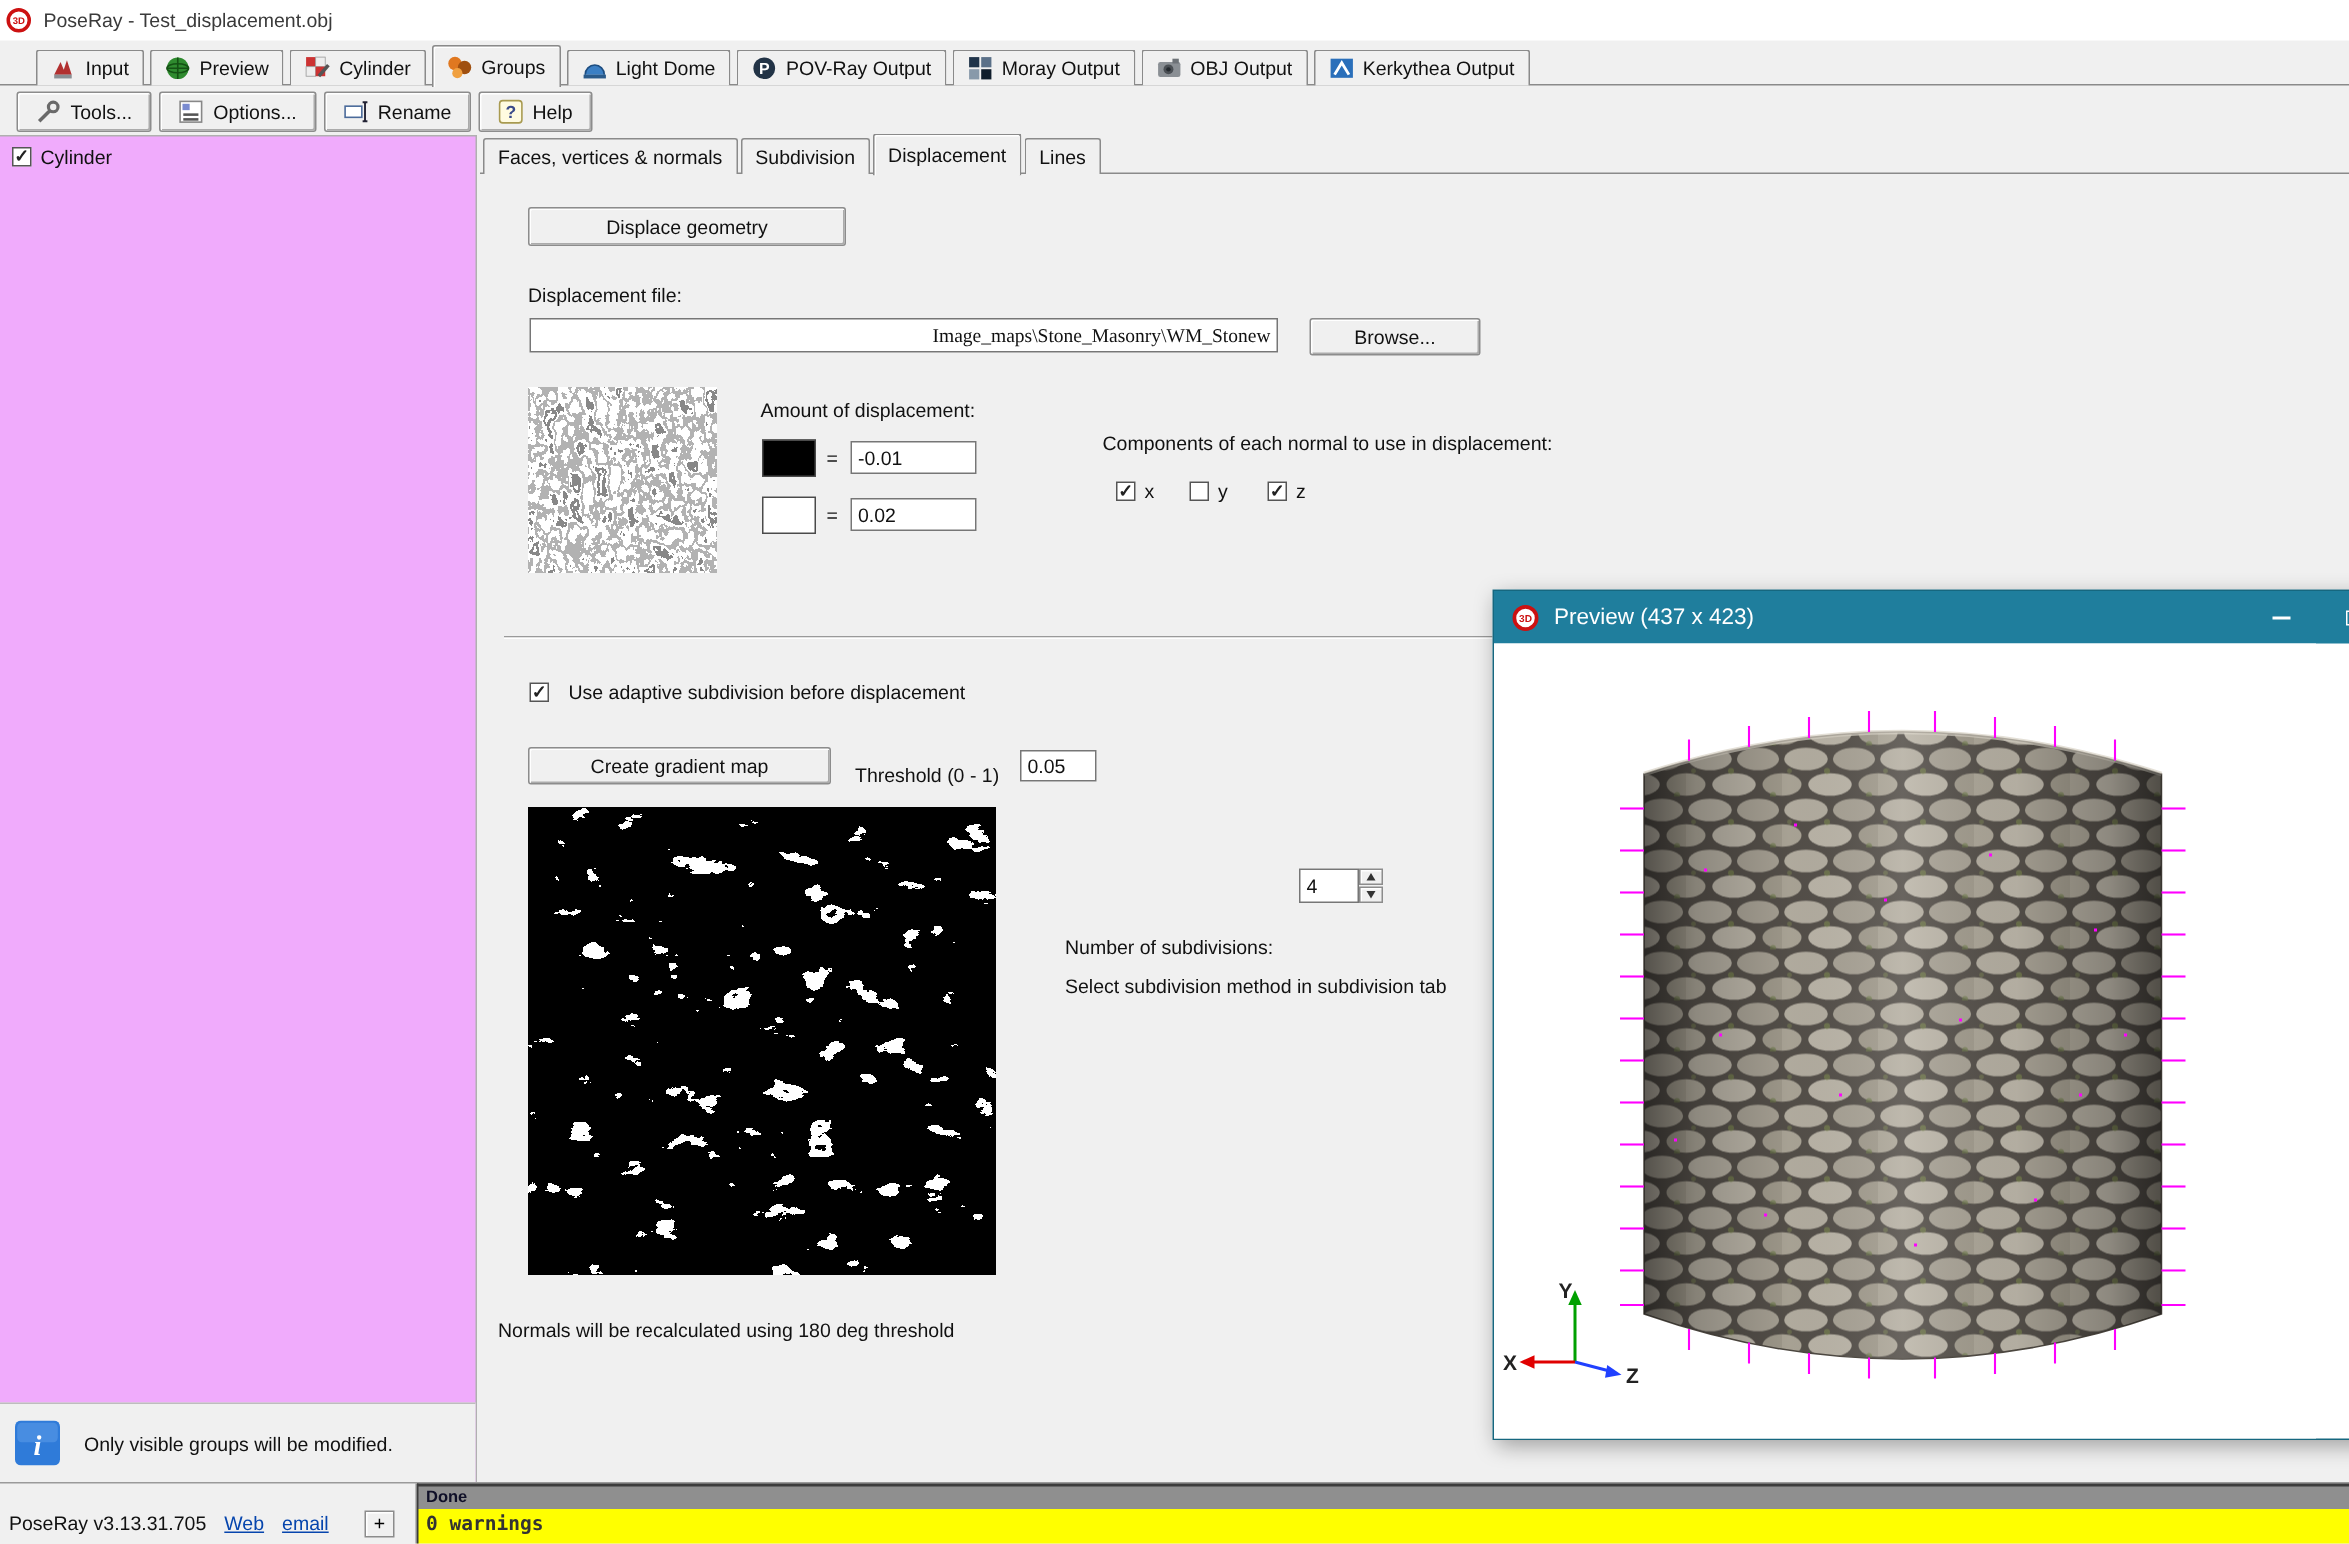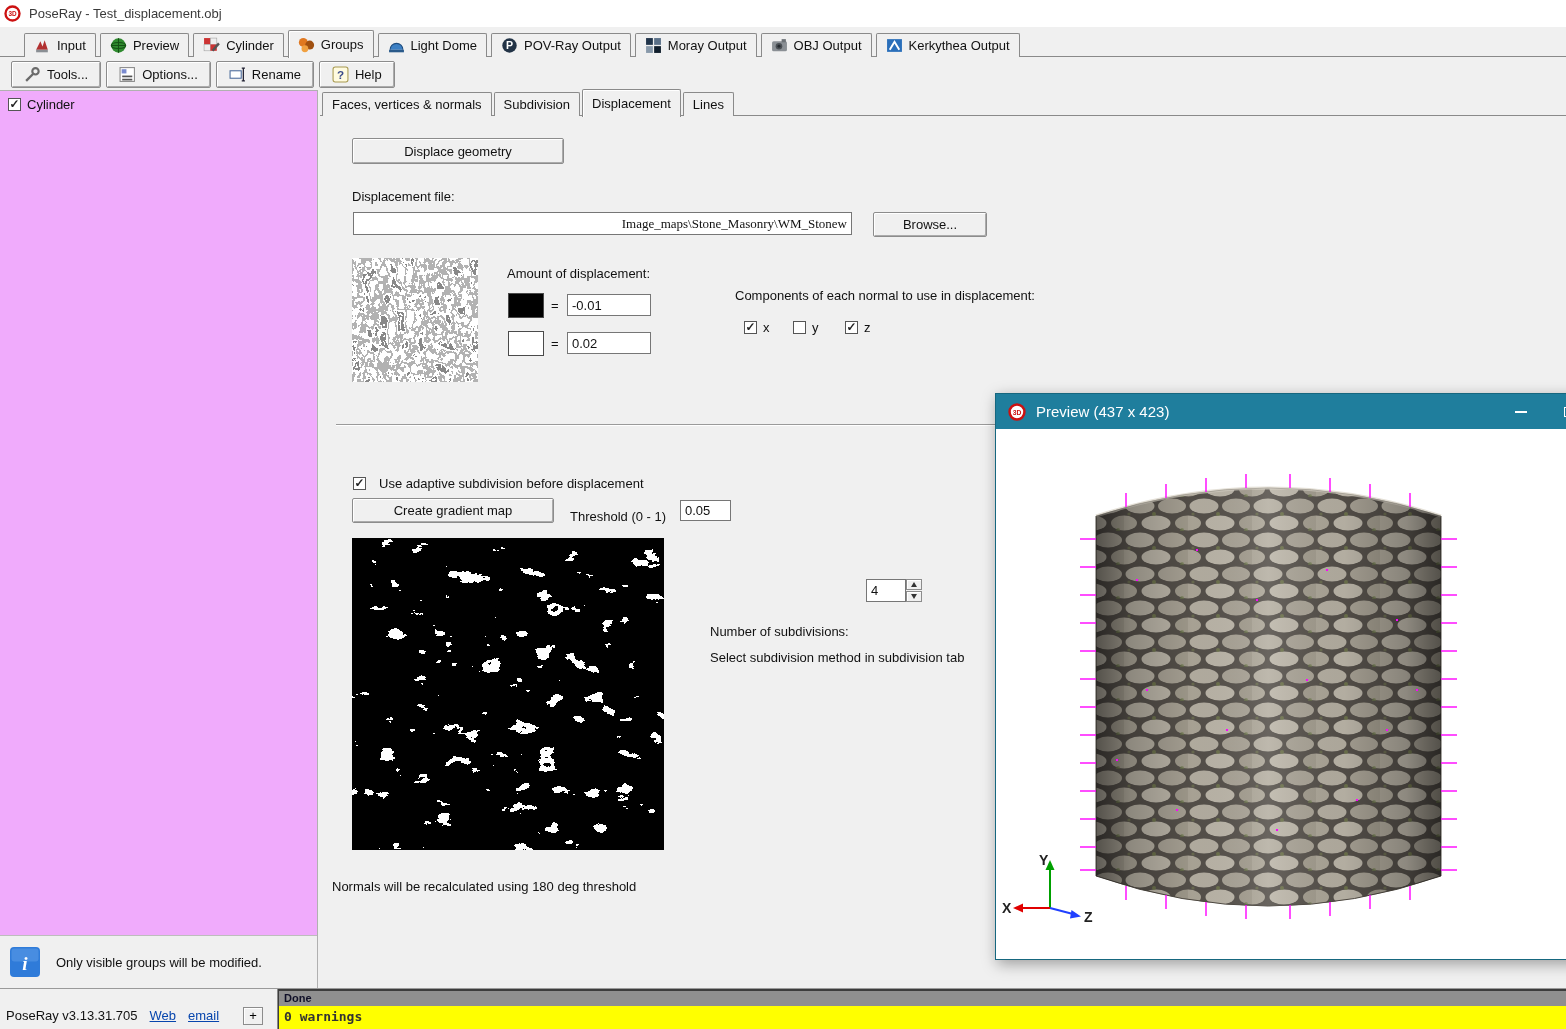--- a/index.html
+++ b/index.html
@@ -75,21 +75,21 @@
   .swatch-black { left:508px; top:293px; background:#000; }
   .swatch-white { left:508px; top:331px; background:#fff; }
   .eq { position:absolute; font-size:13px; color:#111; }
   .eq1 { left:551px; top:298px; } .eq2 { left:551px; top:336px; }
   .amt1 { left:567px; top:294px; width:84px; height:22px; }
   .amt2 { left:567px; top:332px; width:84px; height:22px; }
   .comp-label { left:735px; top:288px; }
   .comp-x { left:744px; top:320px; } .comp-y { left:793px; top:320px; } .comp-z { left:845px; top:320px; }
   .divider { position:absolute; left:336px; top:424px; width:680px; height:2px;
              border-top:1px solid #9a9a9a; border-bottom:1px solid #ffffff; }
-  .adaptive { left:353px; top:476px;gap:13px; }
+  .adaptive { left:353px; top:454px;gap:13px; }
   .btn-gradient { left:352px; top:498px; width:202px; height:25px; }
   .thresh-label { left:570px; top:509px; }
   .thresh { left:680px; top:500px; width:51px; height:21px; }
   .map { position:absolute; left:352px; top:538px; width:312px; height:312px; }
   .subdiv-label { left:710px; top:624px; }
   .subdiv { left:866px; top:579px; width:40px; height:23px; }
   .spinner { position:absolute; left:906px; top:579px; width:16px; height:23px; }
   .spinbtn { width:16px; height:11px; background:#f0f0f0; border:1px solid #8c8c8c;
              box-shadow:inset 1px 1px 0 #fff; display:flex; align-items:center;
              justify-content:center; cursor:default; }

